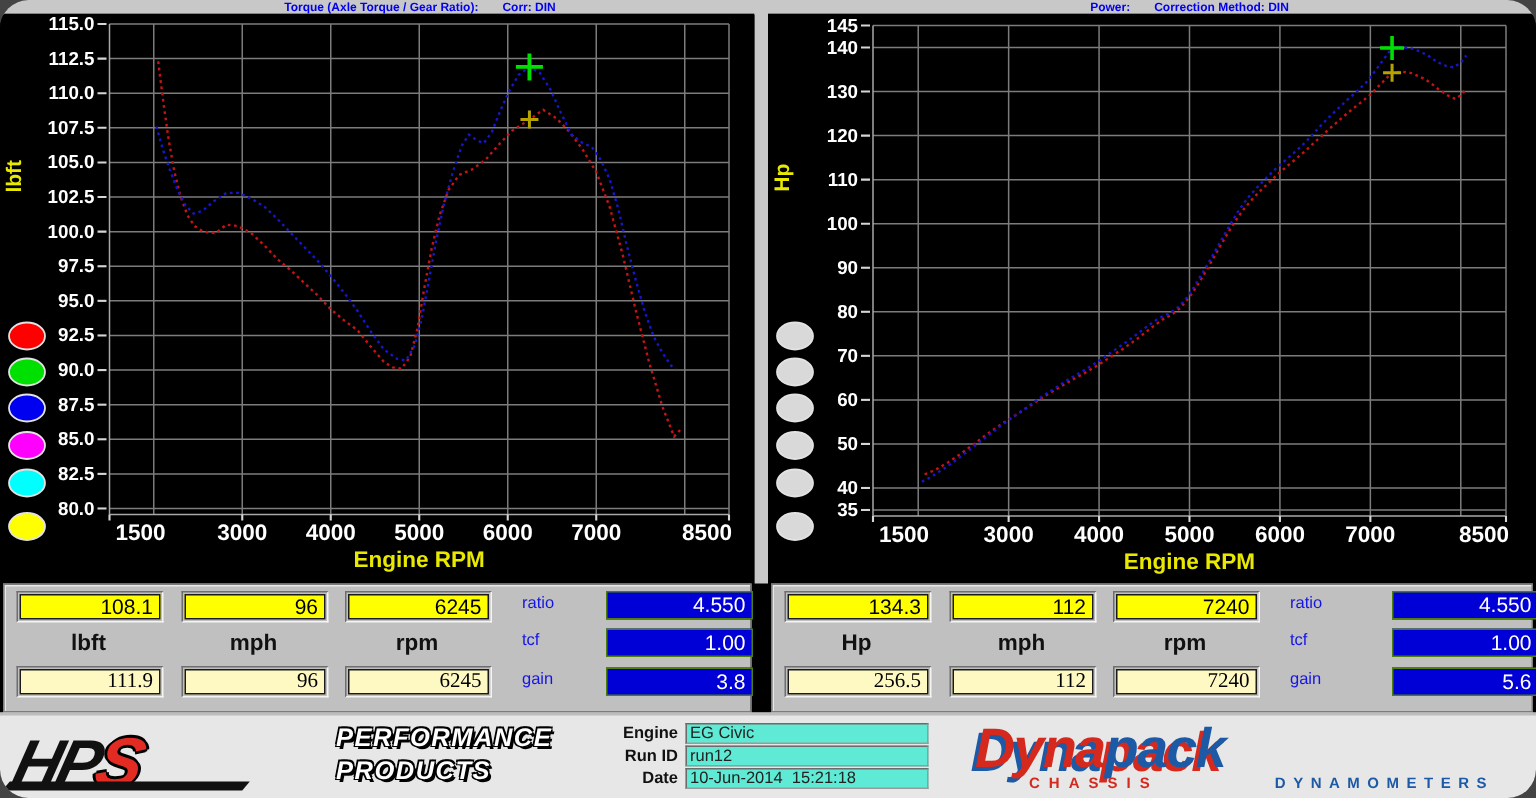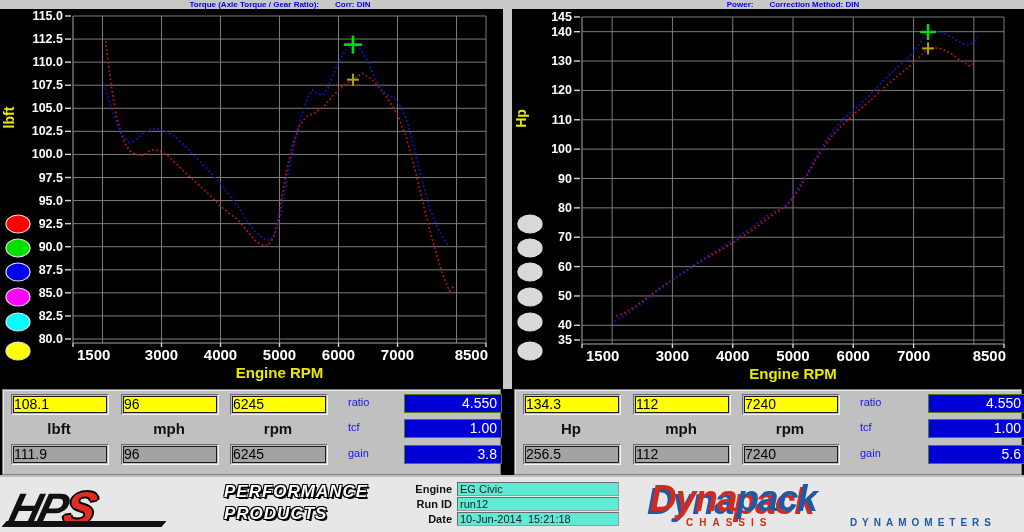--- a/index.html
+++ b/index.html
@@ -1,33 +1,33 @@
 <!DOCTYPE html>
 <html><head>
 <meta charset="utf-8">
 <style>
   html,body{margin:0;padding:0;background:#444;}
   #app{position:relative;width:1024px;height:532px;background:#000;overflow:hidden;
-       font-family:"Liberation Sans",sans-serif;}
+       font-family:"Liberation Sans",sans-serif;border-radius:19px;}
   
   .hdr{position:absolute;left:0;top:0;width:1024px;height:9px;background:#c8c8c8;
        border-bottom:1px solid #9a9a9a;}
   .title{position:absolute;top:0;height:9px;display:flex;justify-content:center;gap:16px;
          font-size:8px;line-height:9px;font-weight:bold;color:#0000ee;white-space:nowrap;}
   .divider{position:absolute;left:503px;top:0;width:9px;height:389px;background:#c8c8c8;}
   .chart-svg{position:absolute;top:9px;}
   
   .panel{position:absolute;top:389px;height:84px;background:#c0c0c0;
          border:1px solid #7d7d7d;box-shadow:inset 1px 1px 0 #e8e8e8;}
   .vbox{position:absolute;height:17px;width:94px;background:#c0c0c0;padding:1px;
         border:1px solid #6e6e6e;border-right-color:#f4f4f4;border-bottom-color:#f4f4f4;}
   .vin{height:15px;border:1px solid #1a1a1a;font-size:14px;line-height:15px;color:#000;
-       padding-right:4px;white-space:pre;}
+       text-align:right;padding-right:4px;white-space:pre;}
   .yellow .vin{background:#ffff00;}
-  .green .vin{background:#a3a3a3;}
+  .green .vin{background:#fef9c3;font-family:Liberation Serif, serif;}
   .ulabel{position:absolute;width:96px;text-align:center;font-size:15px;font-weight:bold;
           color:#111;}
   .blab{position:absolute;font-size:11px;color:#1414e6;}
   .bfield{position:absolute;width:92px;height:17px;background:#0000d6;border:1px solid #4d7c0f;
           color:#fff;font-size:14px;line-height:17px;text-align:right;padding-right:4px;}
   
   .footer{position:absolute;left:0;top:475px;width:1024px;height:57px;background:#e7e7e7;
           border-top:2px solid #bdbdbd;box-sizing:border-box;}
   .hps{position:absolute;left:10px;top:4px;transform:skewX(-14deg);white-space:nowrap;}
   .hps .hp{font-size:44px;font-weight:900;font-style:italic;color:#111;letter-spacing:-3px;}

